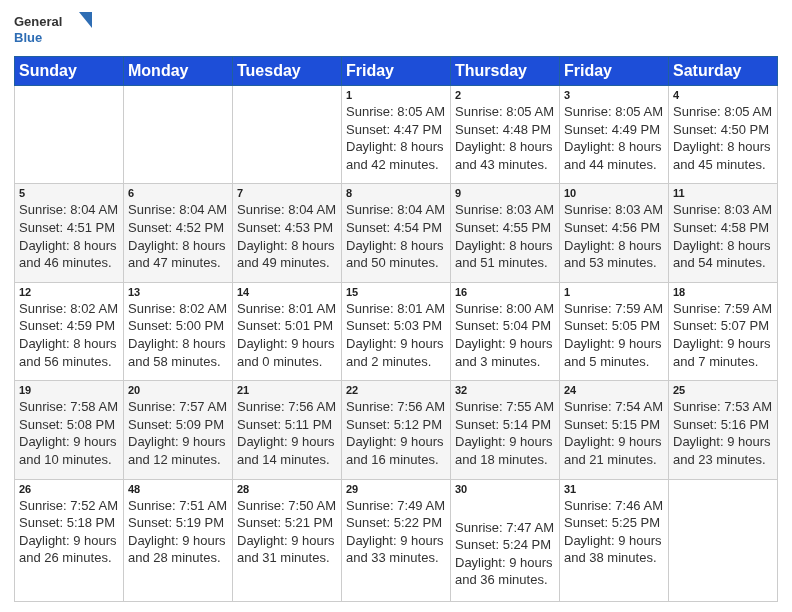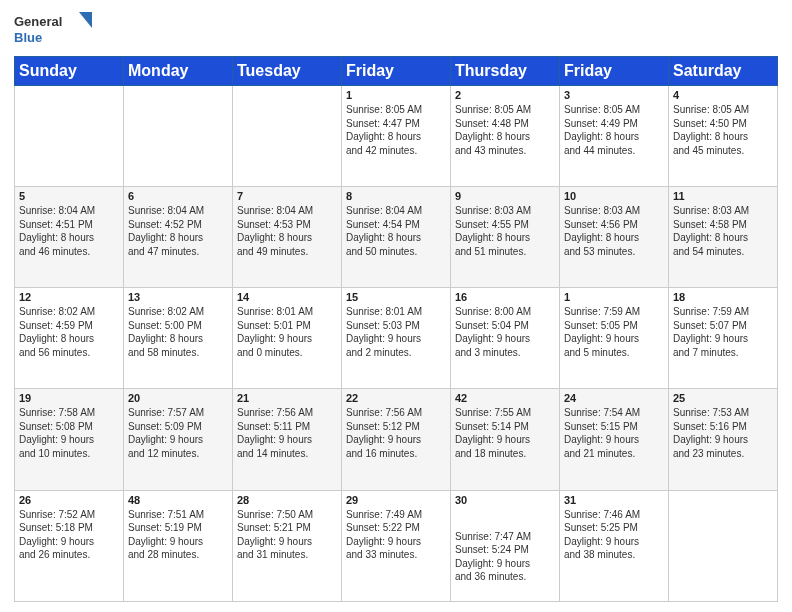--- a/index.html
+++ b/index.html
@@ -69,21 +69,21 @@
     .calendar tbody tr:nth-child(even) td {
       background: #f5f5f5;
     }
     .day-number {
       font-size: 11px;
       font-weight: bold;
       margin-bottom: 2px;
       color: #222;
     }
     .day-info {
-      font-size: 10px;
+      font-size: 13px;
       color: #333;
       line-height: 1.35;
     }
     .empty-cell {
       background: #f9f9f9;
     }
   </style>
 </head>
 <body>
 
@@ -269,21 +269,21 @@
 and 14 minutes.</div>
           </td>
           <td>
             <div class="day-number">22</div>
             <div class="day-info" style="white-space: pre-line;">Sunrise: 7:56 AM
 Sunset: 5:12 PM
 Daylight: 9 hours
 and 16 minutes.</div>
           </td>
           <td>
-            <div class="day-number">42</div>
+            <div class="day-number">32</div>
             <div class="day-info" style="white-space: pre-line;">Sunrise: 7:55 AM
 Sunset: 5:14 PM
 Daylight: 9 hours
 and 18 minutes.</div>
           </td>
           <td>
             <div class="day-number">24</div>
             <div class="day-info" style="white-space: pre-line;">Sunrise: 7:54 AM
 Sunset: 5:15 PM
 Daylight: 9 hours

